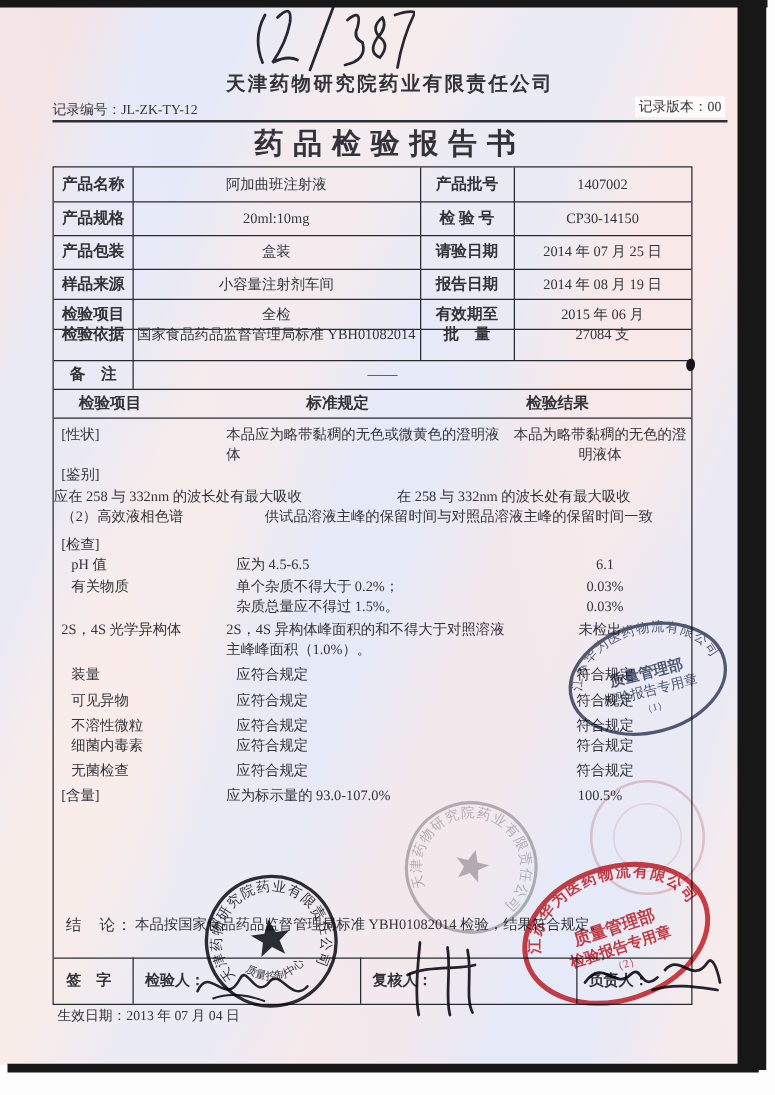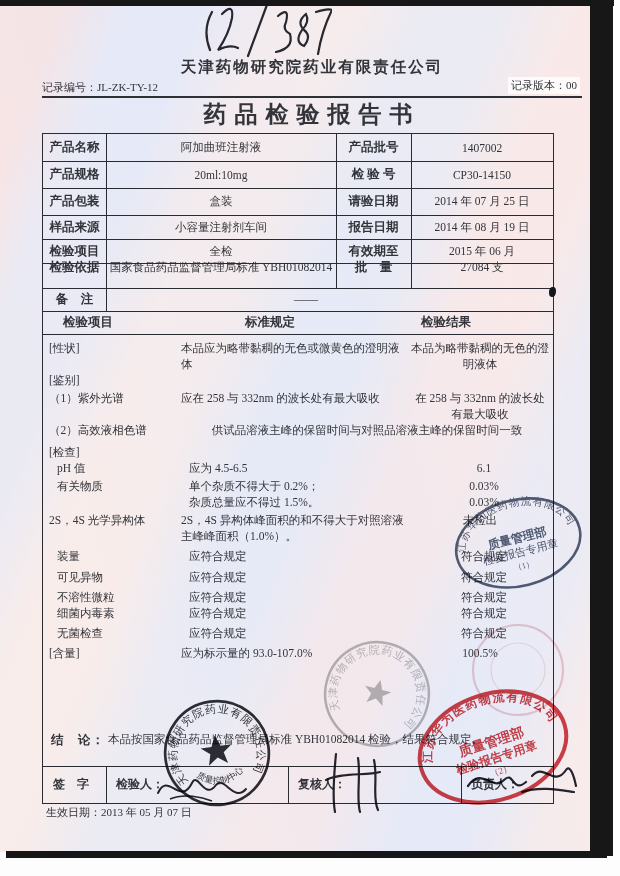--- a/index.html
+++ b/index.html
@@ -33,21 +33,21 @@
   .c2{width:230px;font-size:11.5px;}
   .c3{width:75px;font-weight:bold;font-size:12.5px;}
   .c4{width:142px;font-size:11.5px;}
   .colhead{position:absolute;font-weight:bold;font-size:12.5px;}
   .resarea{position:absolute;left:0;top:200px;width:510px;}
   .rrow{display:flex;line-height:16px;font-size:11.5px;}
   .ri{width:132px;padding-left:6px;flex:none;}
   .rs{width:226px;flex:none;white-space:pre-line;}
   .rr{flex:1;text-align:center;white-space:pre-line;padding:0 4px;}
   .concl{position:absolute;left:0;top:598px;width:510px;display:flex;font-size:11.5px;}
-  .concl .cl{width:57px;padding-left:8px;font-weight:bold;font-size:12.5px;flex:none;letter-spacing:1px;}
+  .concl .cl{width:57px;padding-left:8px;font-weight:normal;font-size:12.5px;flex:none;letter-spacing:1px;text-align:center;}
   .concl .ct{flex:1;}
   .sigrow{position:absolute;left:0;top:632px;width:510px;height:37px;font-size:12px;font-weight:bold;}
   .sigrow span{position:absolute;top:0;line-height:37px;}
   .blob{position:absolute;background:#15151a;border-radius:50% 40% 55% 45%;}
   .stamp{position:absolute;mix-blend-mode:multiply;}
   .sig{position:absolute;mix-blend-mode:multiply;}
   .effdate{position:absolute;left:46px;top:805px;font-size:11px;}
   svg text{font-family:"Liberation Serif","DejaVu Serif",serif;}
 </style>
 </head>
@@ -143,21 +143,20 @@
         <div class="ri">[性状]</div>
         <div class="rs">本品应为略带黏稠的无色或微黄色的澄明液体</div>
         <div class="rr">本品为略带黏稠的无色的澄明液体</div>
       </div>
       <div class="rrow" style="margin-top:0">
         <div class="ri">[鉴别]</div>
         <div class="rs"></div>
         <div class="rr"></div>
       </div>
       <div class="rrow" style="margin-top:2px">
-        <div class="ri">（1）紫外光谱</div>
         <div class="rs">应在 258 与 332nm 的波长处有最大吸收</div>
         <div class="rr">在 258 与 332nm 的波长处有最大吸收</div>
       </div>
       <div class="rrow">
         <div class="ri">（2）高效液相色谱</div>
         <div class="rr">供试品溶液主峰的保留时间与对照品溶液主峰的保留时间一致</div>
       </div>
       <div class="rrow" style="margin-top:6px">
         <div class="ri">[检查]</div>
         <div class="rs"></div>
@@ -218,21 +217,21 @@
     </div>
 
     <div class="sigrow">
       <span style="left:10px">签　字</span>
       <span style="left:73px">检验人：</span>
       <span style="left:255px">复核人：</span>
       <span style="left:428px">负责人：</span>
     </div>
   </div>
 
-  <div class="effdate">生效日期：2013 年 05 月 07 日</div>
+  <div class="effdate">生效日期：2013 年 07 月 04 日</div>
   <div class="blob" style="left:549px;top:287px;width:7px;height:10px"></div>
 
   <svg class="stamp" style="left:468px;top:620px;opacity:.55" width="100" height="100" viewBox="0 0 100 100">
     <circle cx="50" cy="50" r="45" fill="none" stroke="rgba(198,80,92,.5)" stroke-width="2"></circle>
     <circle cx="50" cy="50" r="27" fill="none" stroke="rgba(198,80,92,.3)" stroke-width="1.2"></circle>
   </svg>
 
   <svg class="stamp" style="left:320px;top:637px;opacity:.32;transform:rotate(14deg)" width="114" height="114" viewBox="0 0 110 110">
     <defs>
         <path id="fc" d="M55,94 A39,39 0 1 1 55.12,94"></path>

